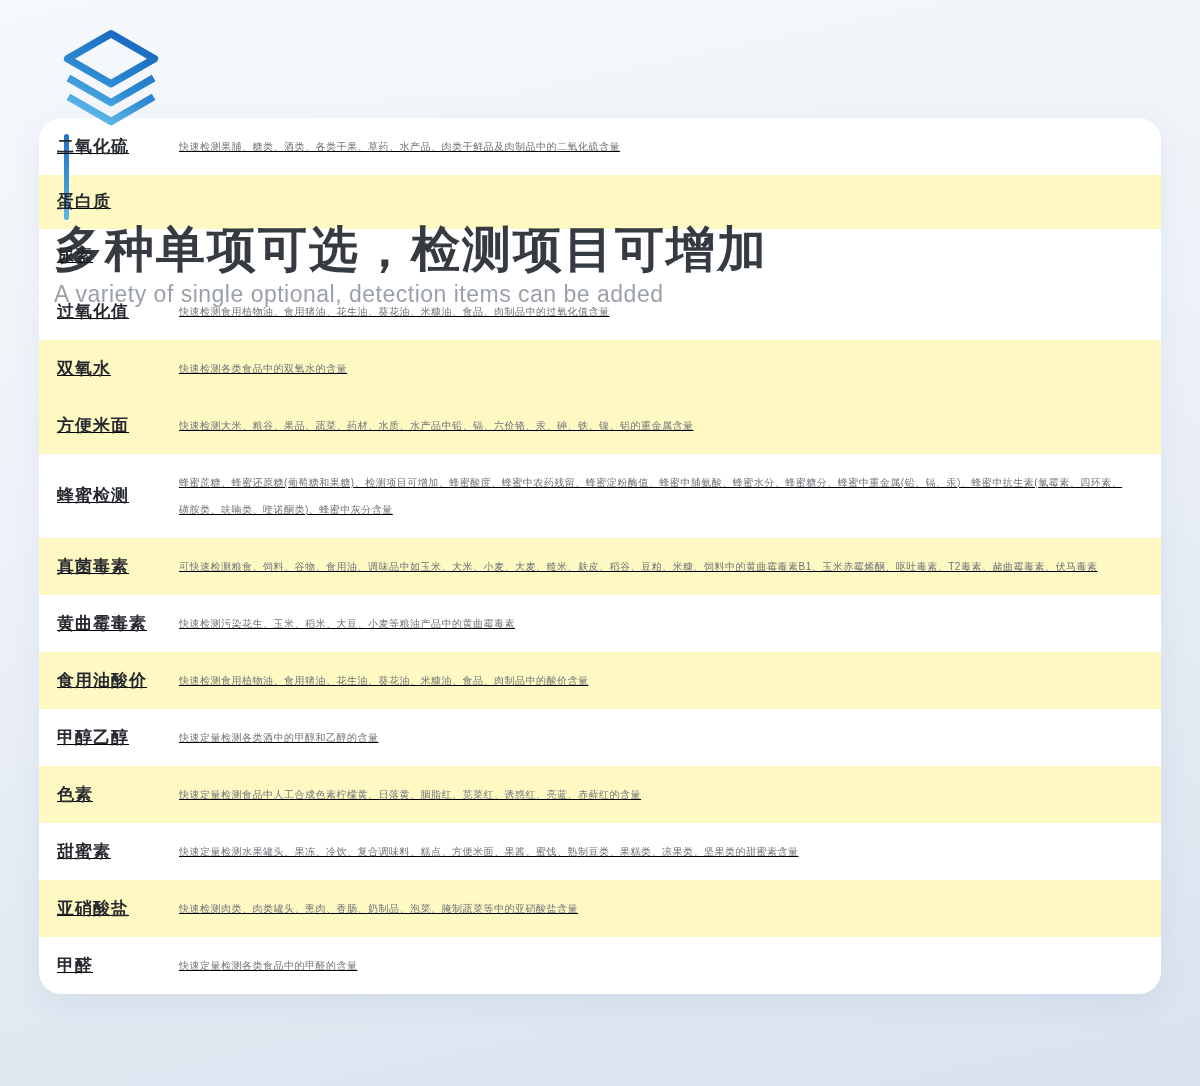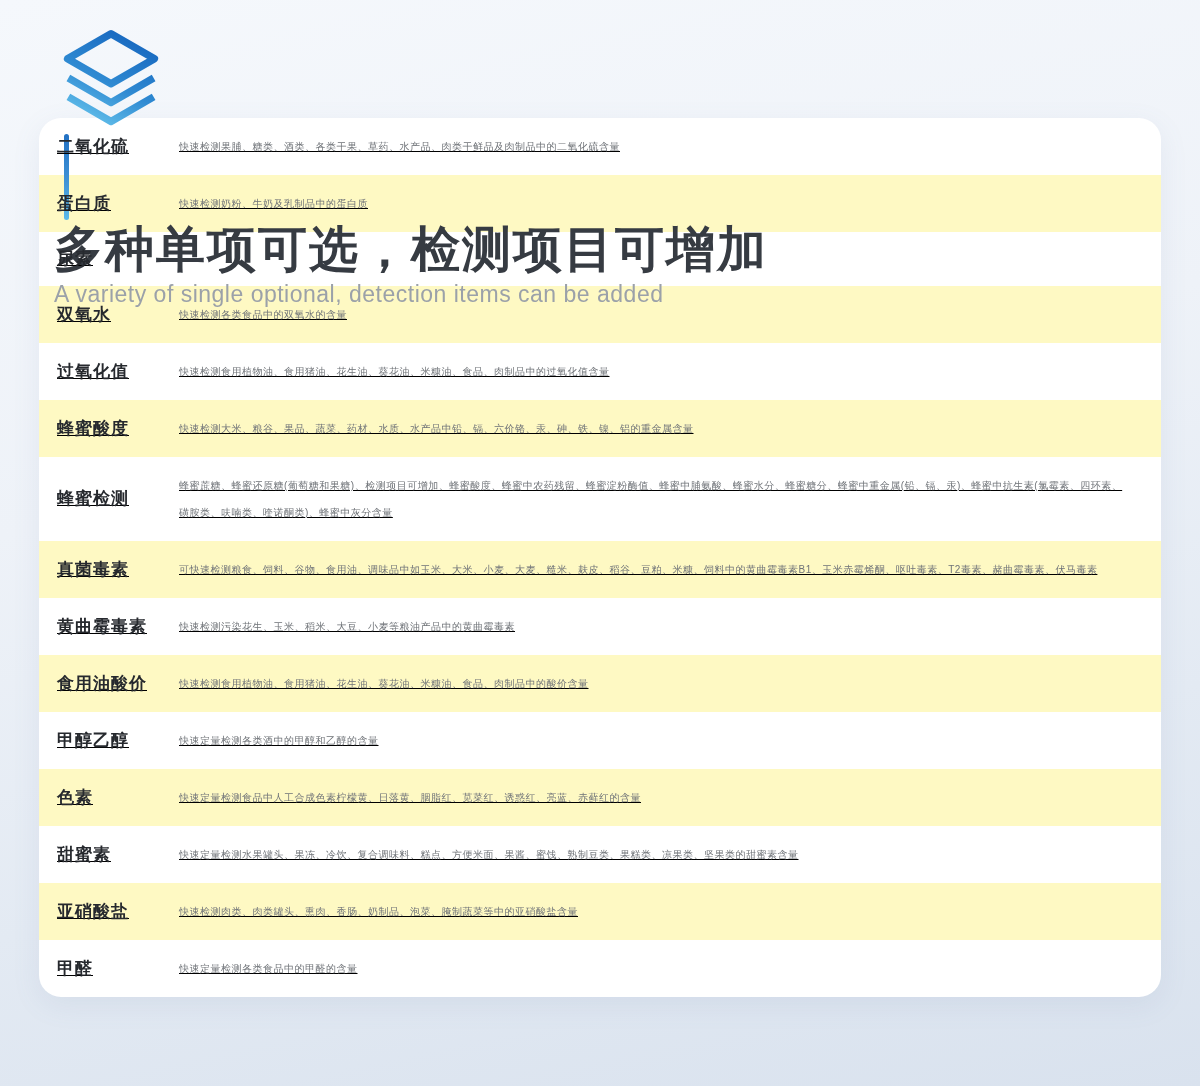--- a/index.html
+++ b/index.html
@@ -101,39 +101,38 @@
 </div>
 
 <div class="card">
   <div class="row">
     <div class="row-label">二氧化硫</div>
     <div class="row-desc">快速检测果脯、糖类、酒类、各类干果、草药、水产品、肉类干鲜品及肉制品中的二氧化硫含量</div>
   </div>
 
   <div class="row alt">
     <div class="row-label">蛋白质</div>
-    <div class="row-desc">快速检测奶粉、牛奶及乳制品中的蛋白质</div>
   </div>
 
   <div class="row">
     <div class="row-label">尿素</div>
-  </div>
-
-  <div class="row alt">
-    <div class="row-label">双氧水</div>
-    <div class="row-desc">快速检测各类食品中的双氧水的含量</div>
   </div>
 
   <div class="row">
     <div class="row-label">过氧化值</div>
     <div class="row-desc">快速检测食用植物油、食用猪油、花生油、葵花油、米糠油、食品、肉制品中的过氧化值含量</div>
   </div>
 
   <div class="row alt">
-    <div class="row-label">蜂蜜酸度</div>
+    <div class="row-label">双氧水</div>
+    <div class="row-desc">快速检测各类食品中的双氧水的含量</div>
+  </div>
+
+  <div class="row alt">
+    <div class="row-label">方便米面</div>
     <div class="row-desc">快速检测大米、粮谷、果品、蔬菜、药材、水质、水产品中铅、镉、六价铬、汞、砷、铁、镍、铝的重金属含量</div>
   </div>
 
   <div class="row">
     <div class="row-label">蜂蜜检测</div>
     <div class="row-desc">蜂蜜蔗糖、蜂蜜还原糖(葡萄糖和果糖)、检测项目可增加、蜂蜜酸度、蜂蜜中农药残留、蜂蜜淀粉酶值、蜂蜜中脯氨酸、蜂蜜水分、蜂蜜糖分、蜂蜜中重金属(铅、镉、汞)、蜂蜜中抗生素(氯霉素、四环素、磺胺类、呋喃类、喹诺酮类)、蜂蜜中灰分含量</div>
   </div>
 
   <div class="row alt">
     <div class="row-label">真菌毒素</div>

